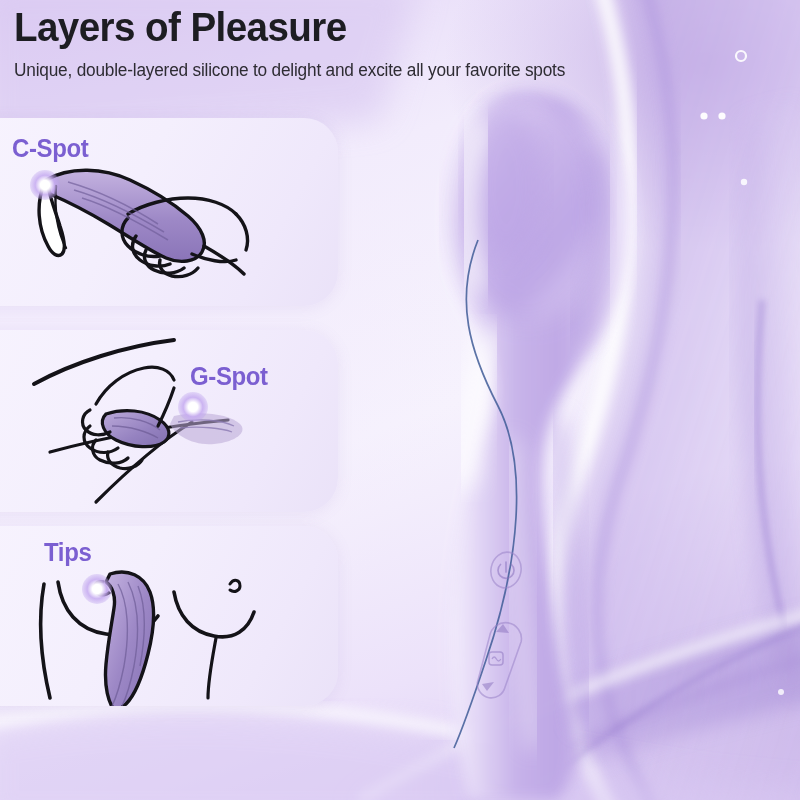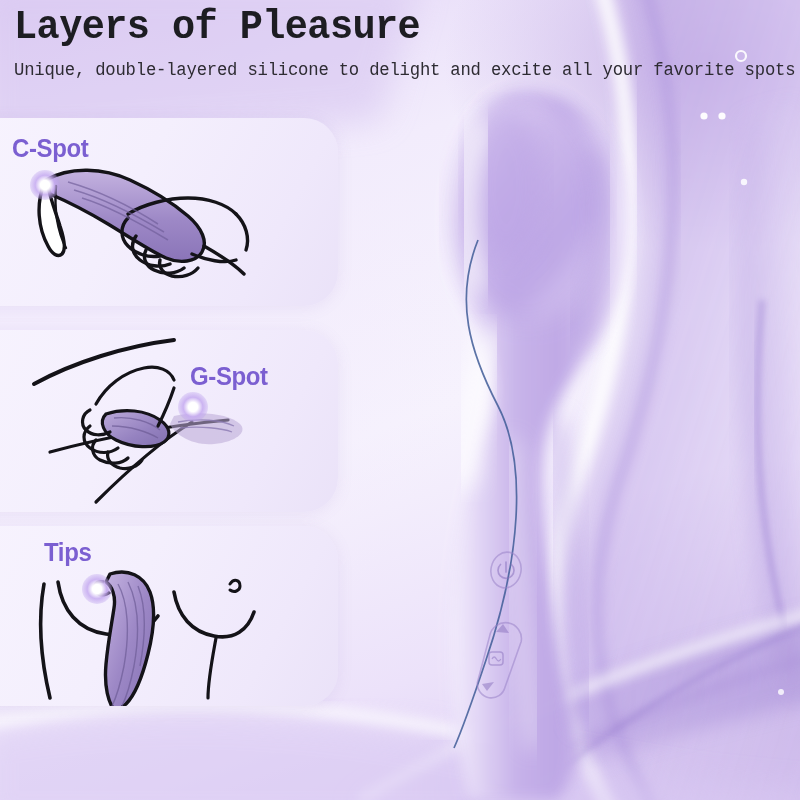--- a/index.html
+++ b/index.html
@@ -13,21 +13,21 @@
       radial-gradient(ellipse 420px 300px at 88% 8%, #c9b4e8 0%, rgba(201,180,232,0) 62%),
       radial-gradient(ellipse 520px 420px at 100% 92%, #c3ade6 0%, rgba(195,173,230,0) 66%),
       radial-gradient(ellipse 600px 500px at 6% 45%, #f3ecfd 0%, rgba(243,236,253,0) 70%),
       linear-gradient(160deg,#e2d4f6 0%,#f2ecfc 26%,#f6f2fd 52%,#ece2fa 76%,#d9c8f2 100%);
   }
 
   
   .silk{position:absolute;inset:0;pointer-events:none;}
 
   
-  .header{position:absolute;left:14px;top:2px;width:760px;z-index:30;font-family:Liberation Mono, monospace;}
+  .header{position:absolute;left:14px;top:2px;width:760px;z-index:30;}
   .title{
     font-size:41px;line-height:50px;font-weight:bold;
     color:#1d1d22;letter-spacing:-0.6px;
     transform:scaleX(0.94);transform-origin:left center;
     white-space:nowrap;
   }
   .subtitle{
     font-size:17.5px;line-height:24px;color:#2e2c33;
     margin-top:6px;letter-spacing:-0.2px;white-space:nowrap;
     transform:scaleX(0.985);transform-origin:left center;

